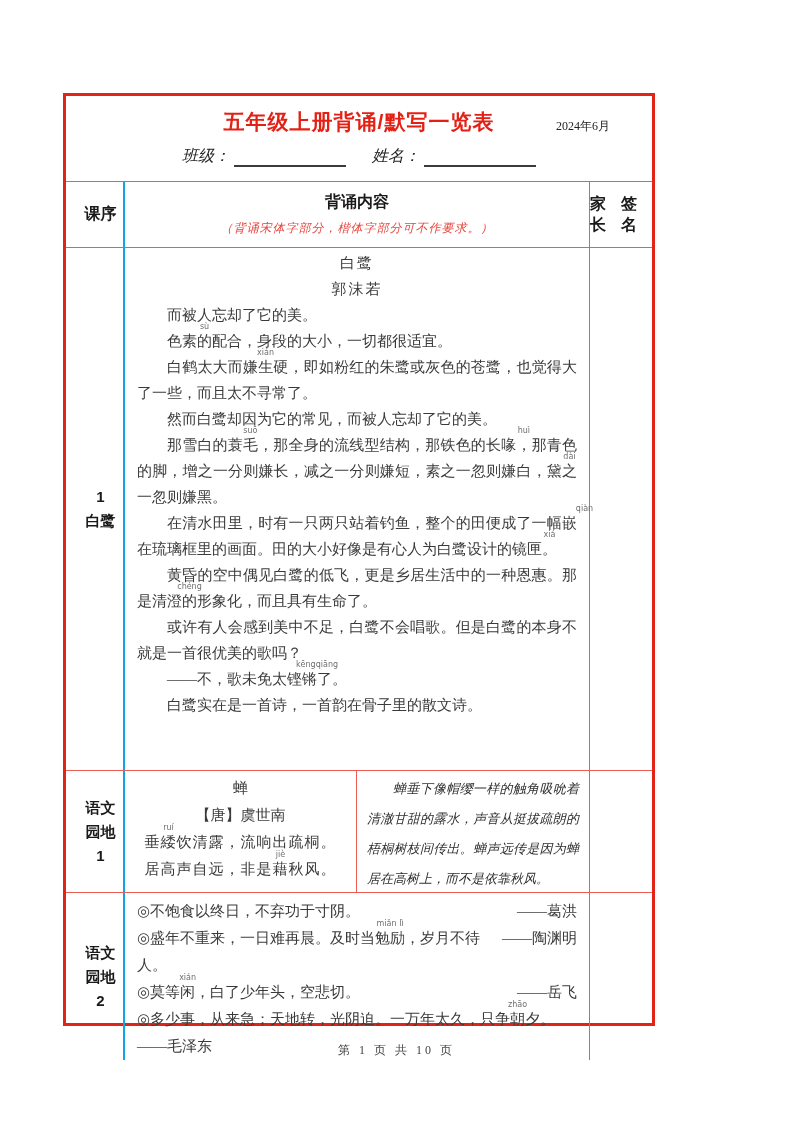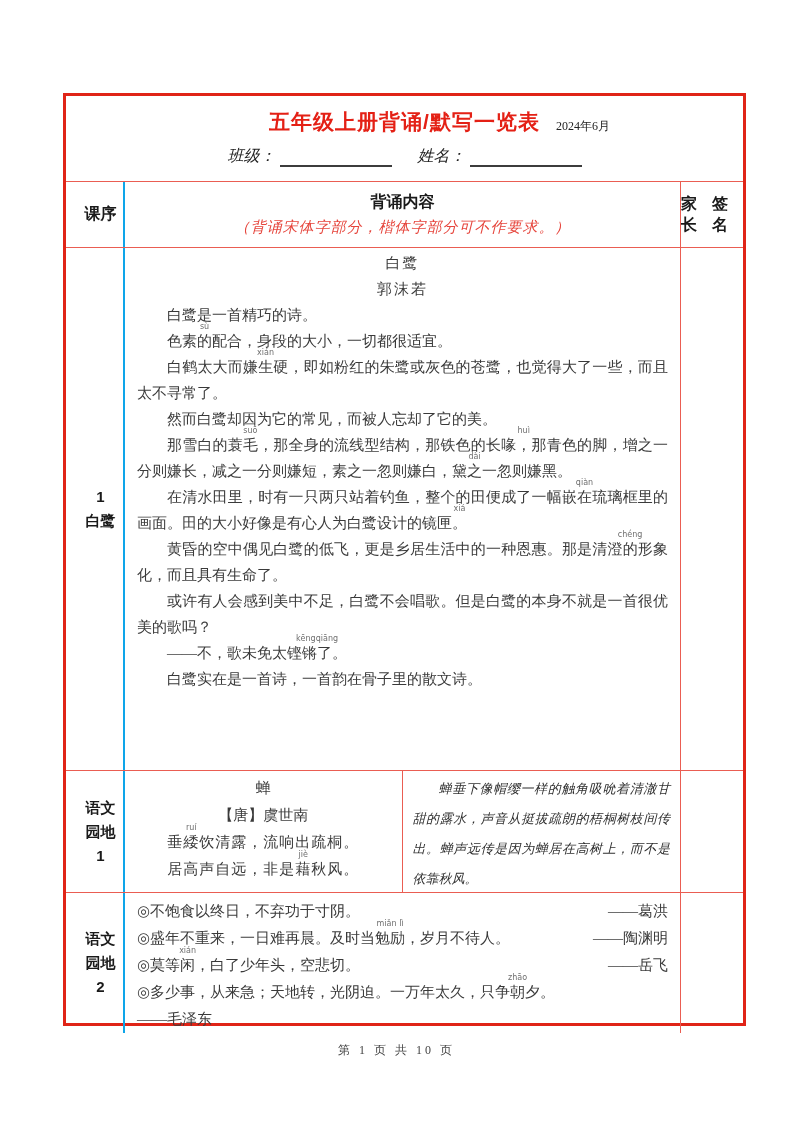--- a/index.html
+++ b/index.html
@@ -1,20 +1,20 @@
 <!DOCTYPE html>
 <html><head>
 <meta charset="utf-8">
 <style>
   * { margin: 0; padding: 0; box-sizing: border-box; }
   html, body { width: 793px; height: 1122px; background: #ffffff; overflow: hidden; }
   body { font-family: "Liberation Serif", "DejaVu Serif", serif; color: #3a3a3a; position: relative; }
 
   .sheet {
-    position: absolute; left: 63px; top: 93px; width: 683px; height: 933px;
+    position: absolute; left: 63px; top: 93px; width: 592px; height: 933px;
     border: 3px solid #e02417; background: #fff;
     display: flex; flex-direction: column;
   }
 
   
   .title-row { position: relative; height: 50px; text-align: center; padding-top: 12px; flex: 0 0 auto; }
   .page-title {
     display: inline-block; font-family: "Liberation Sans", "DejaVu Sans", sans-serif;
     font-size: 21px; font-weight: bold; color: #e42015; letter-spacing: 1px;
   }
@@ -28,21 +28,21 @@
   .rtable { flex: 1 1 auto; display: flex; flex-direction: column; border-top: 1px solid #ea5d52; }
   .trow { display: flex; border-bottom: 1px solid #ea5d52; }
   .trow:last-child { border-bottom: none; }
   .c-lesson { flex: 0 0 59px; border-right: 2px solid #0ea5e9; display: flex; flex-direction: column; align-items: center; justify-content: center; text-align: left; padding-left: 12px; }
   .c-content { flex: 1 1 auto; border-right: 1px solid #ea5d52; min-width: 0; }
   .c-sign { flex: 0 0 62px; }
 
   .hrow { height: 66px; flex: 0 0 auto; }
   .hrow .c-content { display: flex; flex-direction: column; align-items: center; justify-content: space-evenly; padding: 4px 0; }
   .h-label { font-family: "Liberation Sans", "DejaVu Sans", sans-serif; font-weight: bold; font-size: 16px; color: #1a1a1a; }
-  .h-note { font-size: 15px; font-style: italic; color: #e6453c; letter-spacing: 1px; }
+  .h-note { font-size: 12px; font-style: italic; color: #e6453c; letter-spacing: 1px; }
   .hrow .c-sign { display: flex; flex-direction: row; align-items: center; justify-content: space-evenly; padding: 8px 0; }
 
   .lesson-label { font-family: "Liberation Sans", "DejaVu Sans", sans-serif; font-weight: bold; font-size: 15px; line-height: 24px; color: #1a1a1a; }
 
   .row-essay { height: 523px; flex: 0 0 auto; }
   .essay-body { padding: 2px 12px 0 12px; font-size: 15px; line-height: 26px; }
   .essay-title, .essay-author { text-align: center; letter-spacing: 2px; }
   .essay-p { text-indent: 2em; text-align: justify; }
 
   .row-poem { height: 122px; flex: 0 0 auto; }
@@ -111,21 +111,21 @@
 
     <div class="trow row-essay">
       <div class="c-lesson">
         <span class="lesson-label">1</span>
         <span class="lesson-label">白鹭</span>
       </div>
       <div class="c-content">
         <div class="essay-body">
           <div class="essay-title">白鹭</div>
           <div class="essay-author">郭沫若</div>
-          <p class="essay-p">白鹭是一首精巧的诗。</p>
+          <p class="essay-p">而被人忘却了它的美。</p>
           <p class="essay-p">色<span class="py">素<i class="pinyin">sù</i></span>的配合，身段的大小，一切都很适宜。</p>
           <p class="essay-p">白鹤太大而<span class="py">嫌<i class="pinyin">xián</i></span>生硬，即如粉红的朱鹭或灰色的苍鹭，也觉得大了一些，而且太不寻常了。</p>
           <p class="essay-p">然而白鹭却因为它的常见，而被人忘却了它的美。</p>
           <p class="essay-p">那雪白的<span class="py">蓑<i class="pinyin">suō</i></span>毛，那全身的流线型结构，那铁色的长<span class="py">喙<i class="pinyin">huì</i></span>，那青色的脚，增之一分则嫌长，减之一分则嫌短，素之一忽则嫌白，<span class="py">黛<i class="pinyin">dài</i></span>之一忽则嫌黑。</p>
           <p class="essay-p">在清水田里，时有一只两只站着钓鱼，整个的田便成了一幅<span class="py">嵌<i class="pinyin">qiàn</i></span>在琉璃框里的画面。田的大小好像是有心人为白鹭设计的镜<span class="py">匣<i class="pinyin">xiá</i></span>。</p>
           <p class="essay-p">黄昏的空中偶见白鹭的低飞，更是乡居生活中的一种恩惠。那是清<span class="py">澄<i class="pinyin">chéng</i></span>的形象化，而且具有生命了。</p>
           <p class="essay-p">或许有人会感到美中不足，白鹭不会唱歌。但是白鹭的本身不就是一首很优美的歌吗？</p>
           <p class="essay-p">——不，歌未免太<span class="py">铿锵<i class="pinyin">kēngqiāng</i></span>了。</p>
           <p class="essay-p">白鹭实在是一首诗，一首韵在骨子里的散文诗。</p>
         </div>

